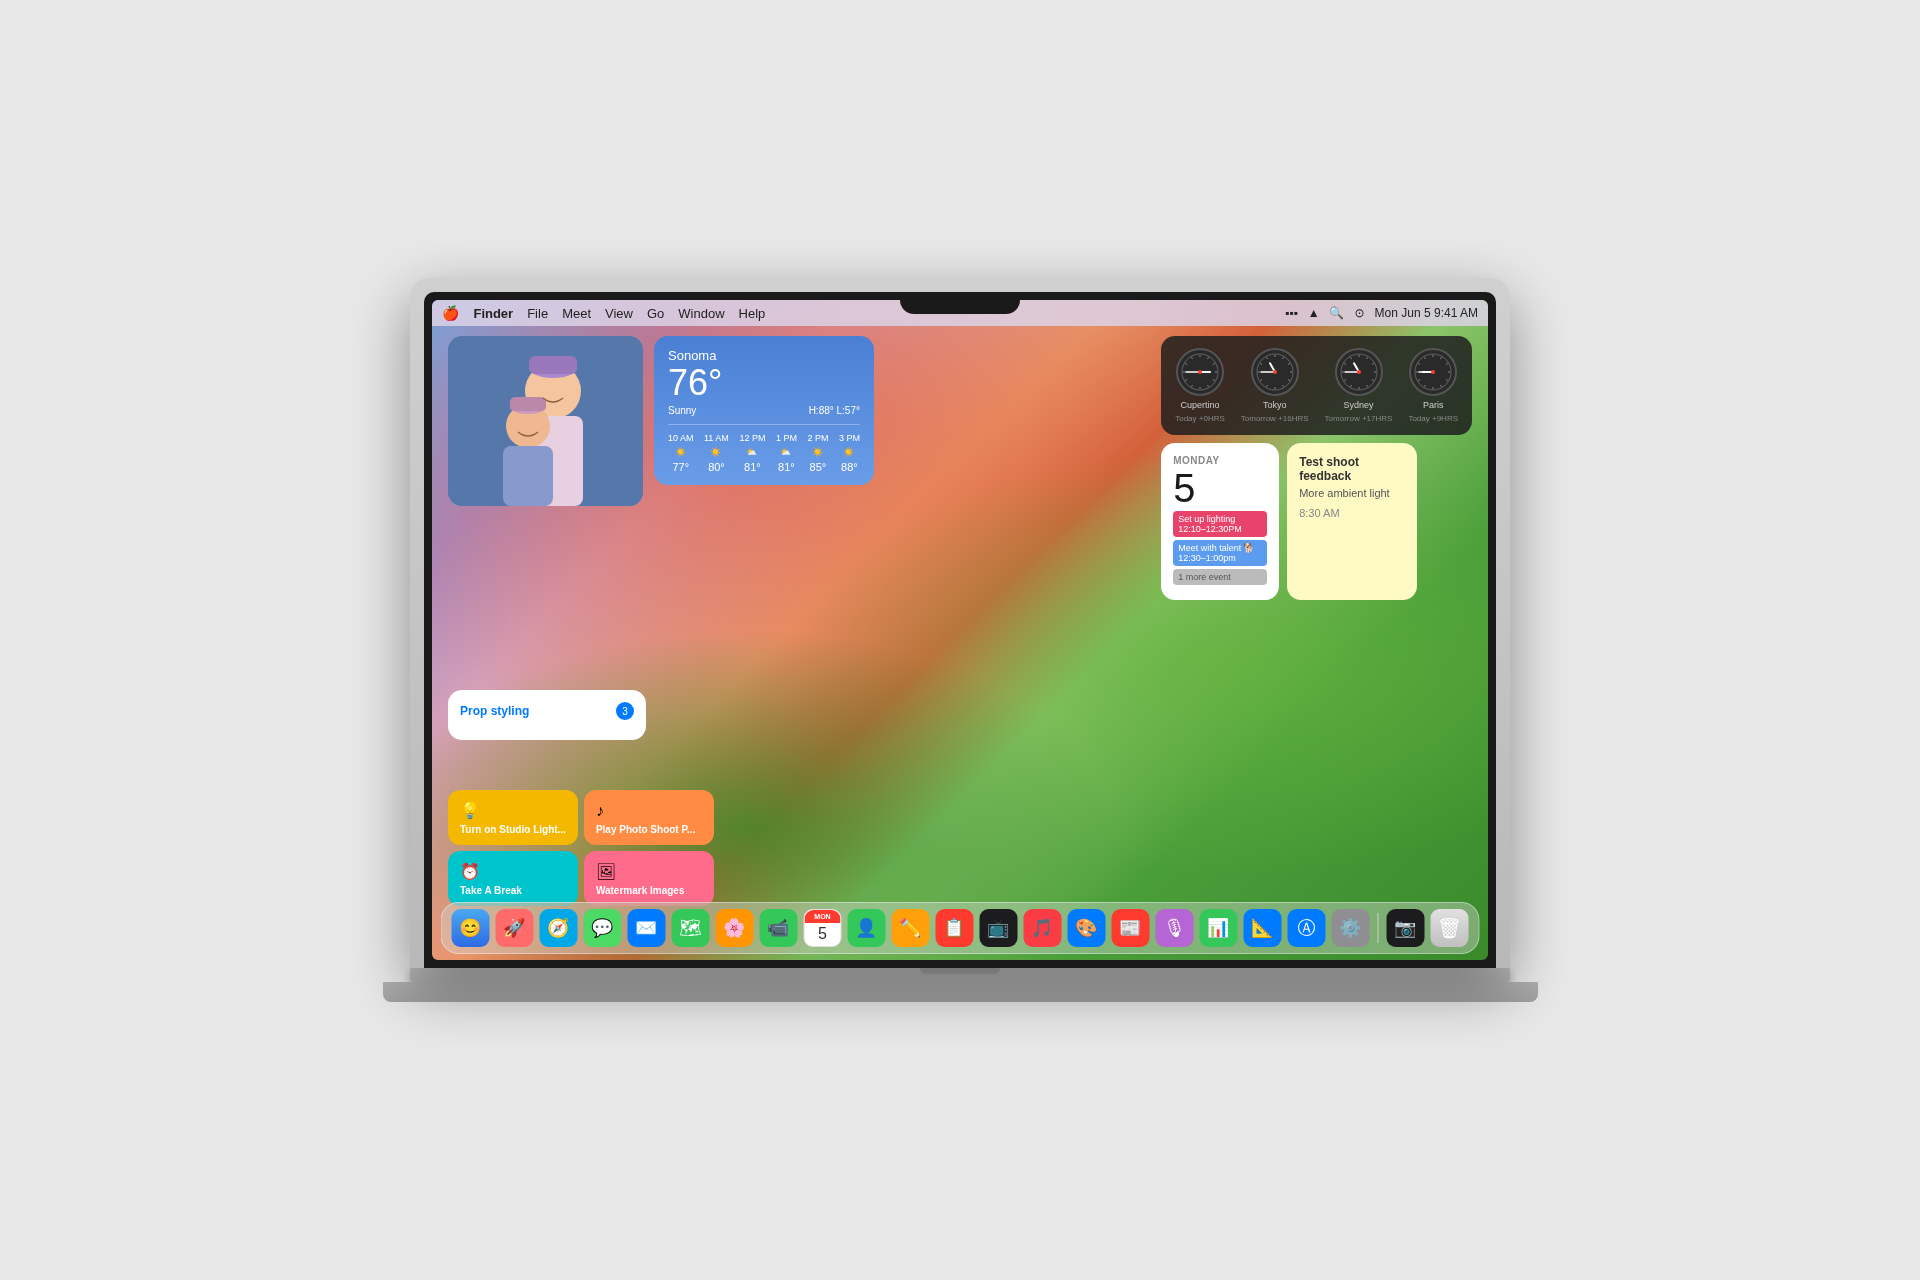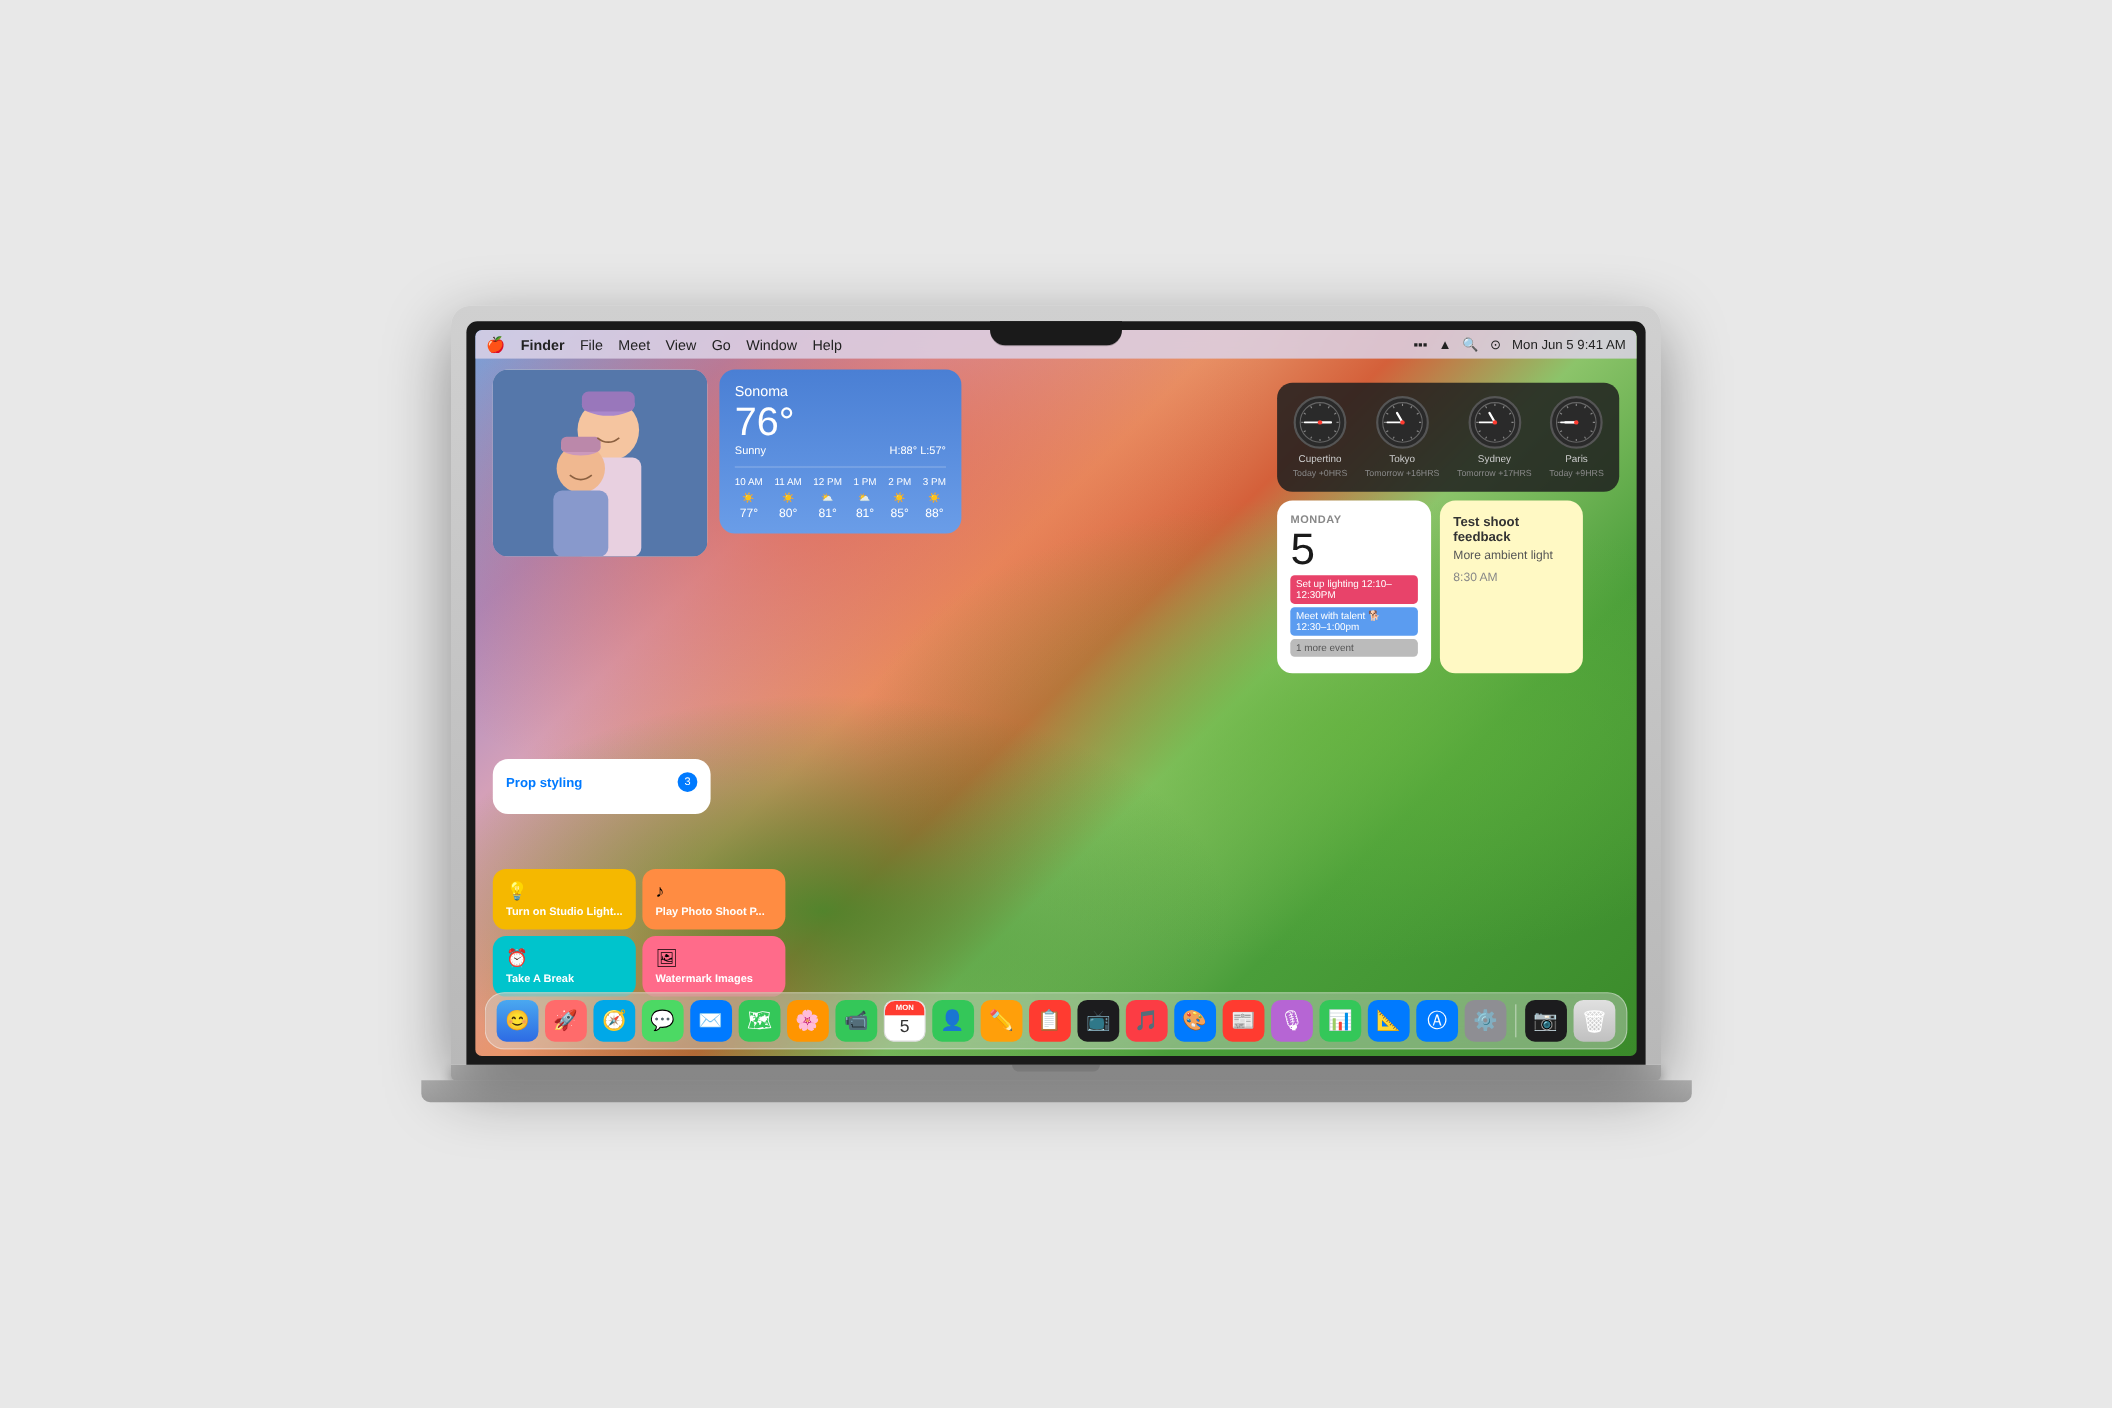--- a/index.html
+++ b/index.html
@@ -127,21 +127,20 @@
     }
 
     
     .clock-widget {
       background: rgba(30,30,30,0.85);
       border-radius: 14px;
       padding: 12px 14px;
       display: flex;
       gap: 16px;
       align-items: center;
-      margin-top: 12px;
     }
 
     .clock-item {
       display: flex;
       flex-direction: column;
       align-items: center;
       gap: 4px;
     }
 
     .clock-face {
@@ -176,21 +175,21 @@
     
     .calendar-notes-row {
       display: flex;
       gap: 8px;
     }
 
     .calendar-widget {
       background: white;
       border-radius: 14px;
       padding: 12px;
-      width: 140px;
+      width: 118px;
     }
 
     .cal-day-label {
       color: #888;
       font-size: 10px;
       font-weight: 600;
       text-transform: uppercase;
       letter-spacing: 0.5px;
     }
 

